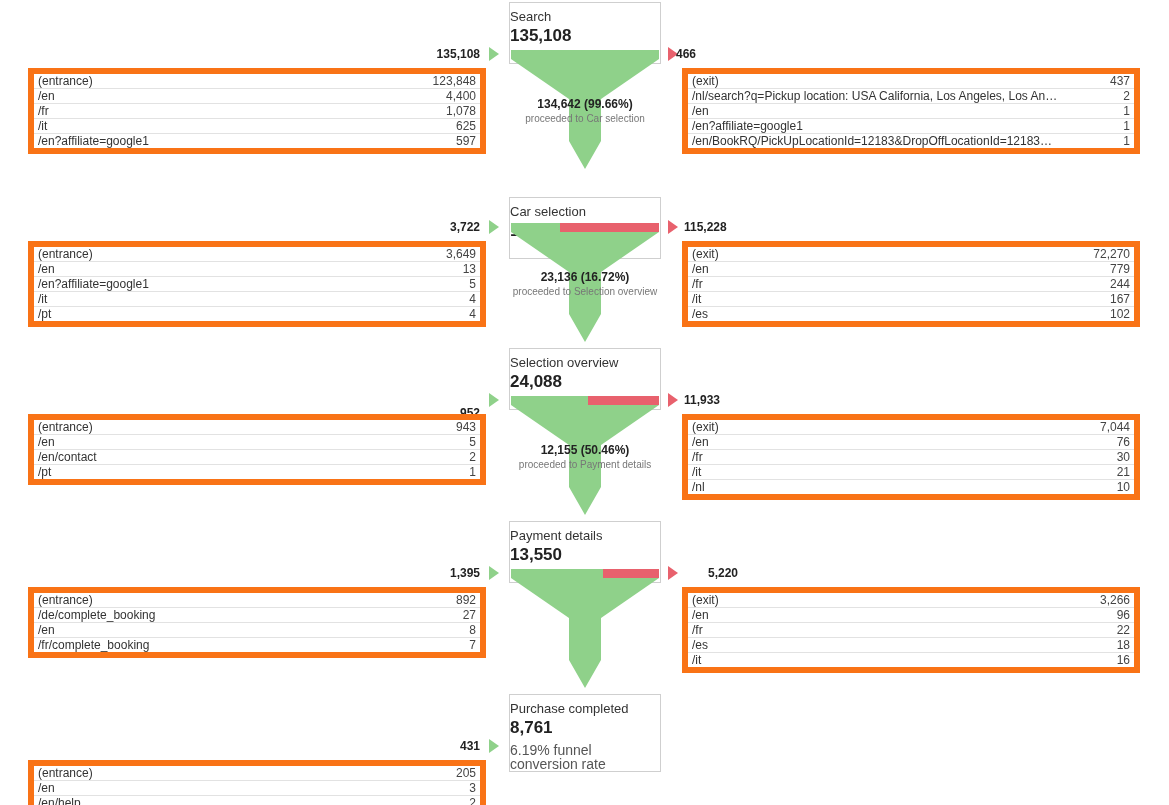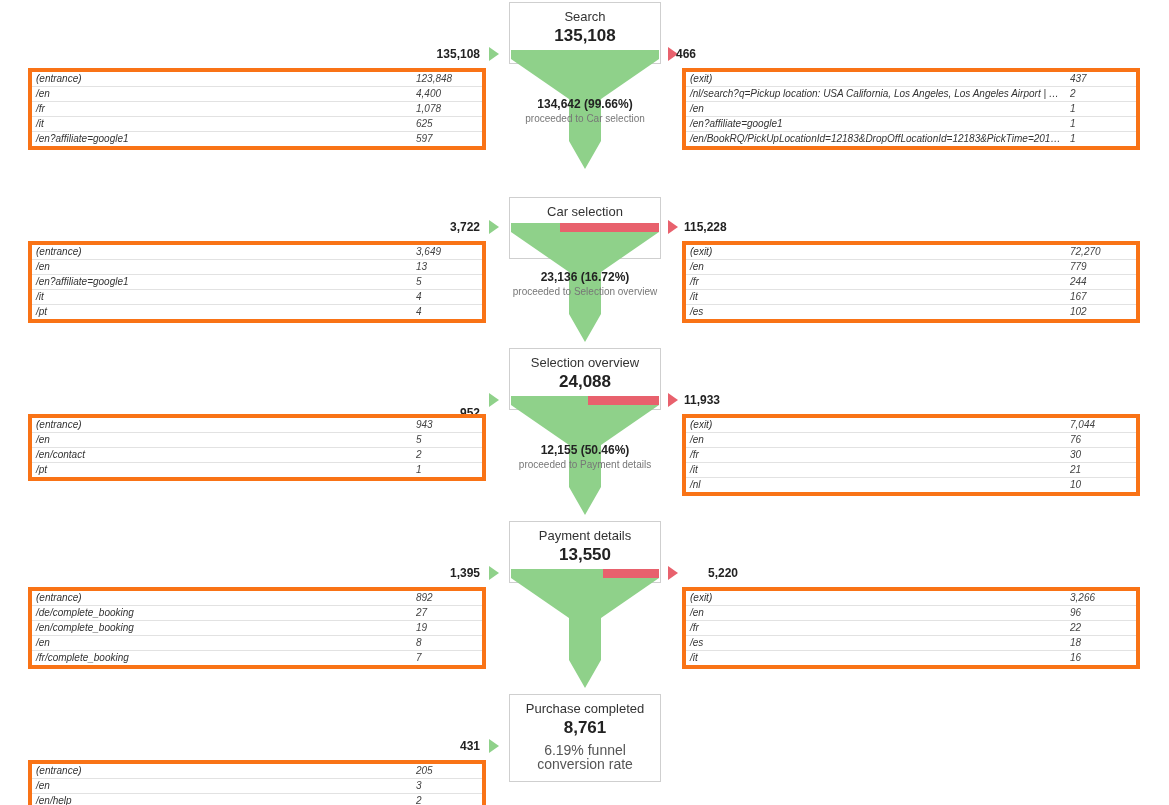--- a/index.html
+++ b/index.html
@@ -21,21 +21,21 @@
     width: 1169px;
     height: 805px;
   }
   
   .stage-box {
     position: absolute;
     box-sizing: border-box;
     width: 152px;
     border: 1px solid #cfcfcf;
     background: #ffffff;
-    text-align: center;
+    text-align: left;
     padding-top: 6px;
     padding-bottom: 4px;
   }
   .stage-name {
     font-size: 13px;
     color: #333;
     line-height: 16px;
   }
   .stage-value {
     font-size: 17px;
@@ -106,39 +106,38 @@
   }
   .tri.red-right {
     border-top: 7px solid transparent;
     border-bottom: 7px solid transparent;
     border-left: 10px solid #e8616d;
   }
   
   .tbl {
     position: absolute;
     border-collapse: collapse;
-    border: 4px solid #f97316;
+    border: 6px solid #f97316;
     background: #fff;
-    font-size: 10px;
+    font-size: 12px;
     table-layout: fixed;
-    font-style: italic;
   }
   .tbl td {
     border-top: 1px solid #e2e2e2;
     padding: 1px 4px 1px 4px;
     height: 12px;
     line-height: 12px;
     white-space: nowrap;
     overflow: hidden;
     text-overflow: ellipsis;
     color: #333;
   }
   .tbl tr:first-child td { border-top: none; }
   .tbl td.label { text-align: left; }
-  .tbl td.val { text-align: left; width: 62px; color: #444; }
+  .tbl td.val { text-align: right; width: 62px; color: #444; }
   
   .tbl.left  { left: 28px;  width: 458px; }
   .tbl.right { left: 682px; width: 458px; padding-left: 48px; }
 </style>
 </head>
 <body>
 
 <div id="funnel">
 
   <div class="stage-box" style="left:509px; top:2px; height:62px;">
@@ -383,24 +382,20 @@
     <tbody>
         <tr>
           <td class="label">(entrance)</td>
           <td class="val">892</td>
         </tr>
     <tr>
           <td class="label">/de/complete_booking</td>
           <td class="val">27</td>
         </tr>
     <tr>
-          <td class="label">/en/complete_booking</td>
-          <td class="val">19</td>
-        </tr>
-    <tr>
           <td class="label">/en</td>
           <td class="val">8</td>
         </tr>
     <tr>
           <td class="label">/fr/complete_booking</td>
           <td class="val">7</td>
         </tr>
   </tbody>
     </table>
 
@@ -422,21 +417,21 @@
           <td class="label">/es</td>
           <td class="val">18</td>
         </tr>
     <tr>
           <td class="label">/it</td>
           <td class="val">16</td>
         </tr>
   </tbody>
     </table>
 
-  <div class="stage-box" style="left:509px; top:694px; height:88px;">
+  <div class="stage-box" style="left:509px; top:694px; height:78px;">
     <div class="stage-name">Purchase completed</div>
     <div class="stage-value">8,761</div>
     <div class="stage-rate">6.19% funnel conversion rate</div>
   </div>
 
   <div class="side-num left" style="left:360px; top:739px; width:120px;">431</div>
   <div class="tri green-right" style="left:489px; top:739px;"></div>
 
   <table class="tbl left" style="top:760px;">
     <tbody>

